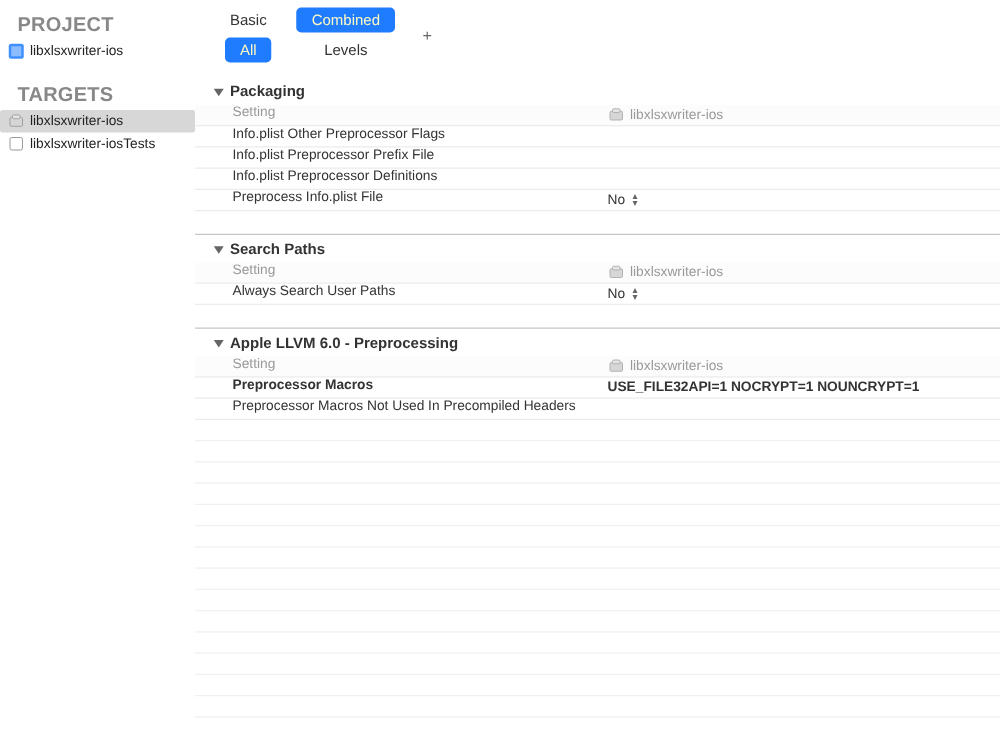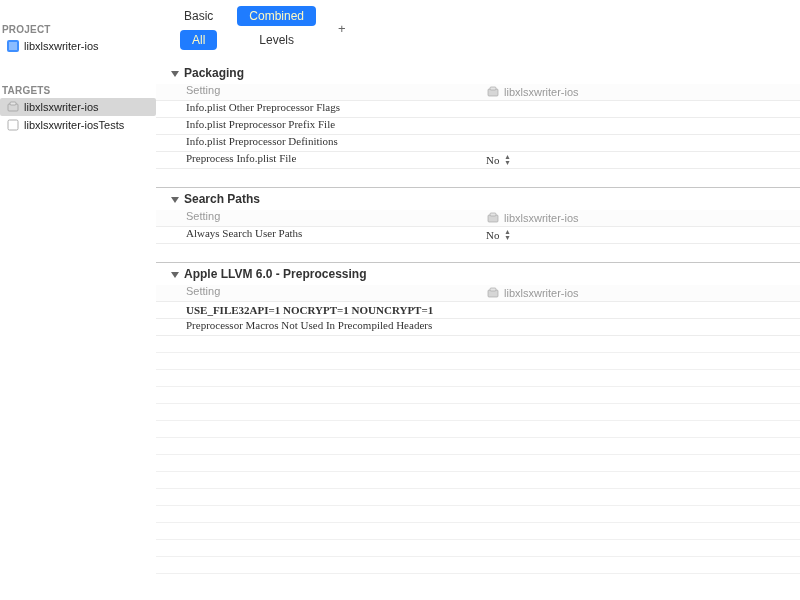--- a/index.html
+++ b/index.html
@@ -14,26 +14,25 @@
     display: flex;
   }
   .sidebar {
     width: 156px;
     height: 100%;
     background: #fff;
     padding-top: 8px;
     border-right: 0;
   }
   .sidebar-heading {
-    font-size: 10px;
+    font-size: 16px;
     color: #888;
     font-weight: 600;
     letter-spacing: 0.2px;
-    padding: 4px 6px 2px 2px;
-    margin-top: 12px;
+    padding: 4px 6px 2px 14px;
   }
   .sidebar-item {
     display: flex;
     align-items: center;
     gap: 4px;
     padding: 2px 4px 2px 6px;
     height: 18px;
     font-size: 11px;
     color: #222;
     cursor: default;
@@ -117,21 +116,21 @@
   .columns-row {
     color: #999;
     font-size: 11px;
     background: #fcfcfc;
   }
   .col-setting { flex: 0 0 300px; }
   .col-value { flex: 1; display:flex; align-items:center; gap:4px; }
   .col-value.header {
     color: #999;
   }
-  .setting-row { color: #333; font-size: 11px; font-family: Liberation Serif, serif; }
+  .setting-row { color: #333; font-size: 11px; }
   .setting-row.bold .col-setting { font-weight: 700; }
   .setting-row.bold .col-value { font-weight: 700; }
   .empty-row { height: 17px; border-bottom: 1px solid #f0f0f0; }
   .updown {
     font-size: 8px;
     color: #666;
     line-height: 6px;
     margin-left: 2px;
     display:inline-flex;
     flex-direction: column;
@@ -292,20 +291,21 @@
           <span class="target-icon">
             <svg viewBox="0 0 14 14">
                 <rect x="2" y="4" width="10" height="7" rx="1" fill="#d6d6d6" stroke="#aaa" stroke-width="0.7"></rect>
                 <rect x="4" y="2" width="6" height="3" rx="1" fill="#e5e5e5" stroke="#aaa" stroke-width="0.7"></rect>
               </svg>
           </span>
           <span>libxlsxwriter-ios</span>
         </div>
       </div>
       <div class="setting-row bold">
+        <div class="col-setting">Preprocessor Macros</div>
         <div class="col-value">USE_FILE32API=1 NOCRYPT=1 NOUNCRYPT=1</div>
       </div>
       <div class="setting-row">
         <div class="col-setting">Preprocessor Macros Not Used In Precompiled Headers</div>
         <div class="col-value"></div>
       </div>
 
       <div class="empty-row"></div>
       <div class="empty-row"></div>
       <div class="empty-row"></div>

